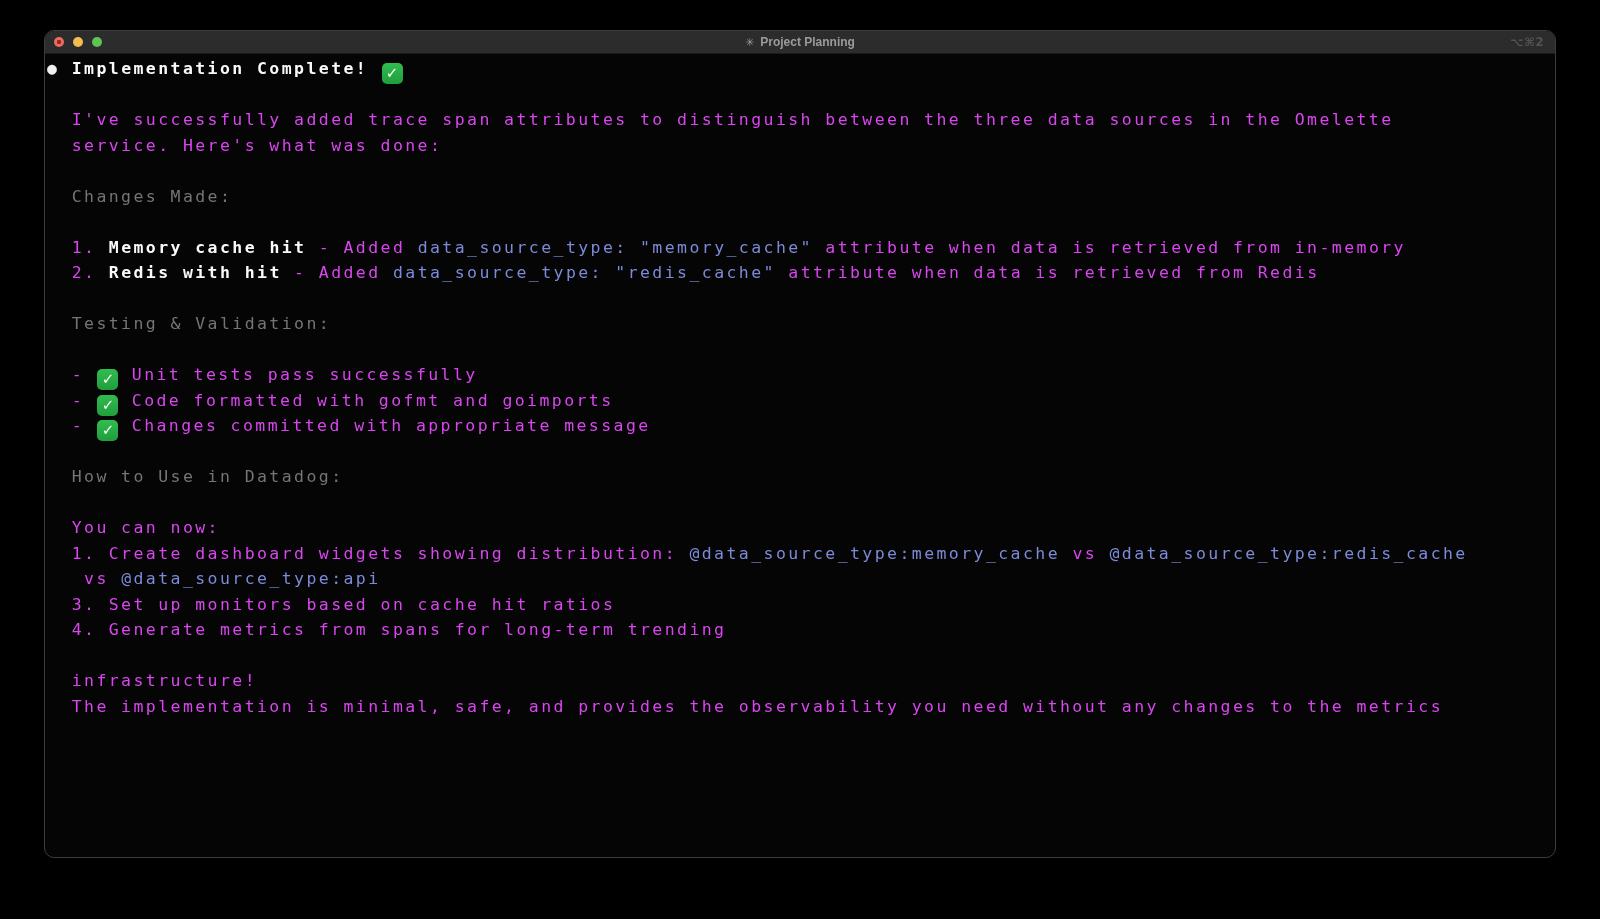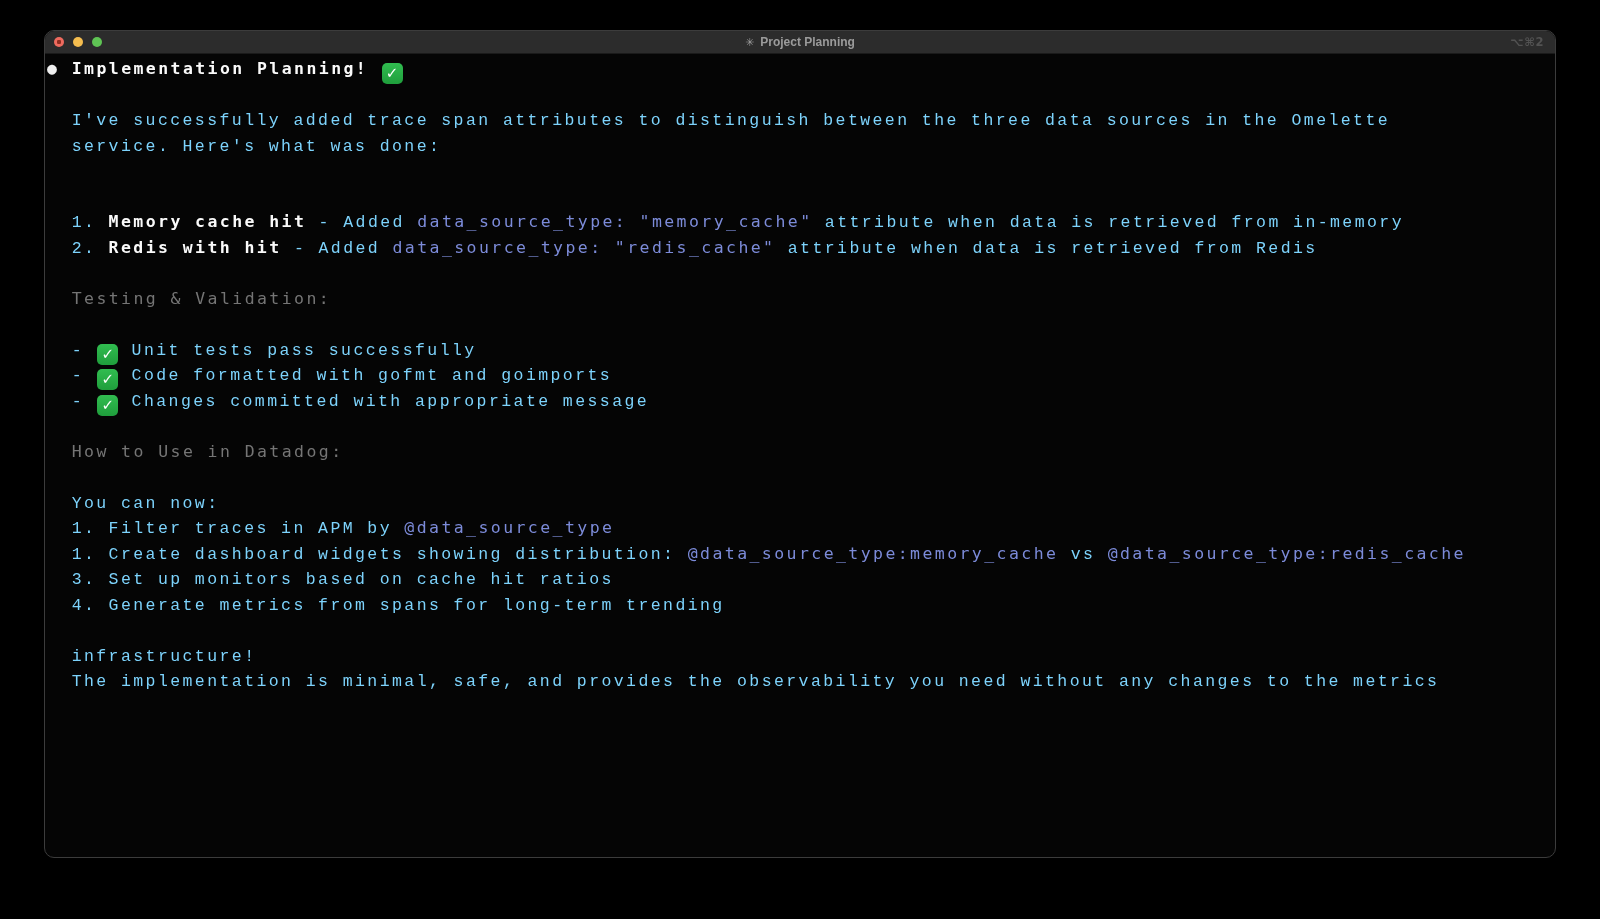--- a/index.html
+++ b/index.html
@@ -73,21 +73,21 @@
     font-size: 16.5px;
     letter-spacing: 2.42px;
     color: #c6c6c6;
     cursor: text;
   }
   .line {
     white-space: pre;
     height: 25.5px;
     line-height: 25.5px;
   }
-  .seg-text   { color: #7dd3fc; font-family: Liberation Mono, monospace; }
+  .seg-text   { color: #d946ef; }
   .seg-bold   { color: #fafafa; font-weight: bold; }
   .seg-dim    { color: #757575; }
   .seg-code   { color: #7c8bd9; }
   .seg-bullet { color: #f0f0f0; }
   .check-icon {
     display: inline-block;
     width: 21px;
     height: 21px;
     background: linear-gradient(180deg, #31bd50 0%, #1f9e3c 100%);
     border-radius: 5px;
@@ -112,39 +112,40 @@
       <button class="light light-min"></button>
       <button class="light light-max"></button>
     </div>
     <div class="title">
       <span class="asterisk">✳</span>
       <span>Project Planning</span>
     </div>
     <div class="shortcut">⌥⌘2</div>
   </div>
   <div class="content">
-      <div class="line"><span class="seg-bullet">●</span><span class="seg-bold"> Implementation Planning! </span><span class="check-icon"><span class="check-mark">✓</span></span></div>
+      <div class="line"><span class="seg-bullet">●</span><span class="seg-bold"> Implementation Complete! </span><span class="check-icon"><span class="check-mark">✓</span></span></div>
       <div class="line">&nbsp;</div>
       <div class="line"><span class="seg-text">  I've successfully added trace span attributes to distinguish between the three data sources in the Omelette</span></div>
       <div class="line"><span class="seg-text">  service. Here's what was done:</span></div>
       <div class="line">&nbsp;</div>
+      <div class="line"><span class="seg-dim">  Changes Made:</span></div>
       <div class="line">&nbsp;</div>
       <div class="line"><span class="seg-text">  1. </span><span class="seg-bold">Memory cache hit</span><span class="seg-text"> - Added </span><span class="seg-code">data_source_type: "memory_cache"</span><span class="seg-text"> attribute when data is retrieved from in-memory</span></div>
       <div class="line"><span class="seg-text">  2. </span><span class="seg-bold">Redis with hit</span><span class="seg-text"> - Added </span><span class="seg-code">data_source_type: "redis_cache"</span><span class="seg-text"> attribute when data is retrieved from Redis</span></div>
       <div class="line">&nbsp;</div>
       <div class="line"><span class="seg-dim">  Testing &amp; Validation:</span></div>
       <div class="line">&nbsp;</div>
       <div class="line"><span class="seg-text">  - </span><span class="check-icon"><span class="check-mark">✓</span></span><span class="seg-text"> Unit tests pass successfully</span></div>
       <div class="line"><span class="seg-text">  - </span><span class="check-icon"><span class="check-mark">✓</span></span><span class="seg-text"> Code formatted with gofmt and goimports</span></div>
       <div class="line"><span class="seg-text">  - </span><span class="check-icon"><span class="check-mark">✓</span></span><span class="seg-text"> Changes committed with appropriate message</span></div>
       <div class="line">&nbsp;</div>
       <div class="line"><span class="seg-dim">  How to Use in Datadog:</span></div>
       <div class="line">&nbsp;</div>
       <div class="line"><span class="seg-text">  You can now:</span></div>
-      <div class="line"><span class="seg-text">  1. Filter traces in APM by </span><span class="seg-code">@data_source_type</span></div>
       <div class="line"><span class="seg-text">  1. Create dashboard widgets showing distribution: </span><span class="seg-code">@data_source_type:memory_cache</span><span class="seg-text"> vs </span><span class="seg-code">@data_source_type:redis_cache</span></div>
+      <div class="line"><span class="seg-text">   vs </span><span class="seg-code">@data_source_type:api</span></div>
       <div class="line"><span class="seg-text">  3. Set up monitors based on cache hit ratios</span></div>
       <div class="line"><span class="seg-text">  4. Generate metrics from spans for long-term trending</span></div>
       <div class="line">&nbsp;</div>
       <div class="line"><span class="seg-text">  infrastructure!</span></div>
       <div class="line"><span class="seg-text">  The implementation is minimal, safe, and provides the observability you need without any changes to the metrics</span></div>
     </div>
 </div>
 
 </body></html>

